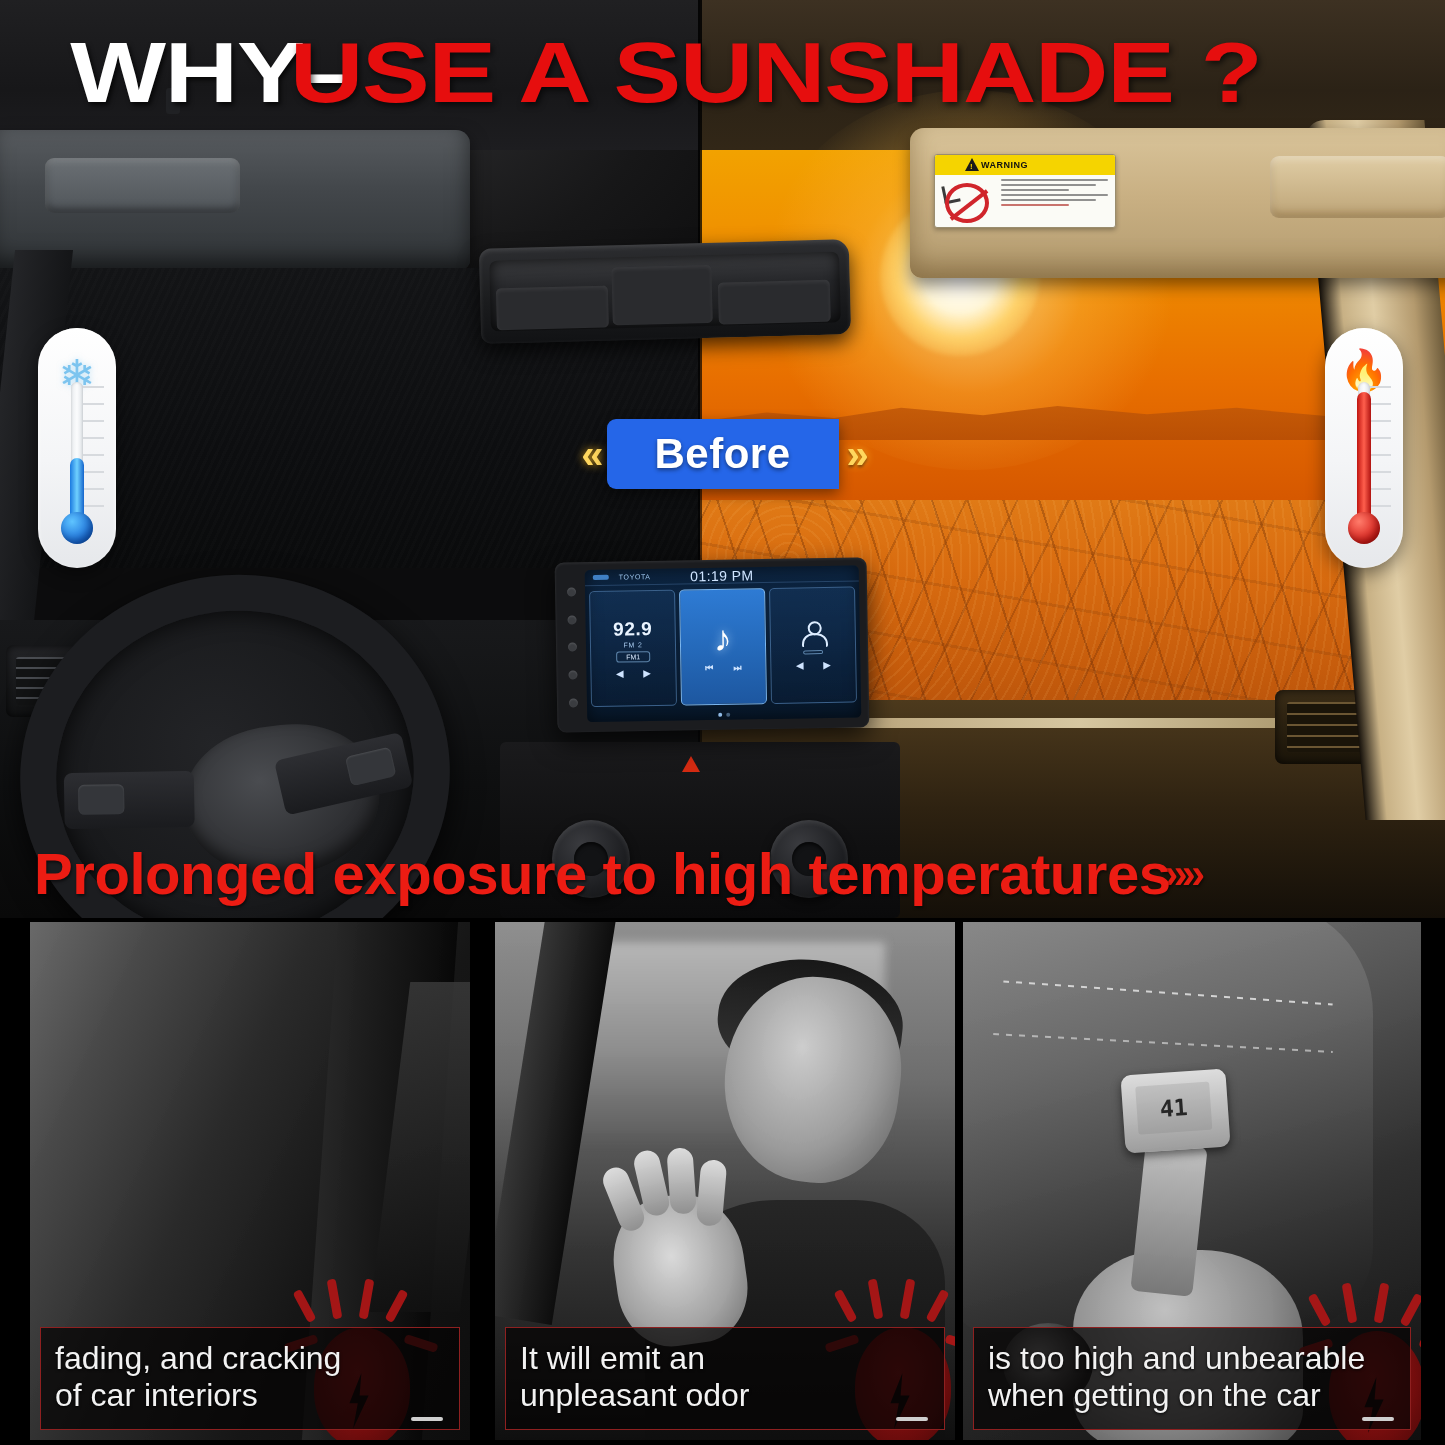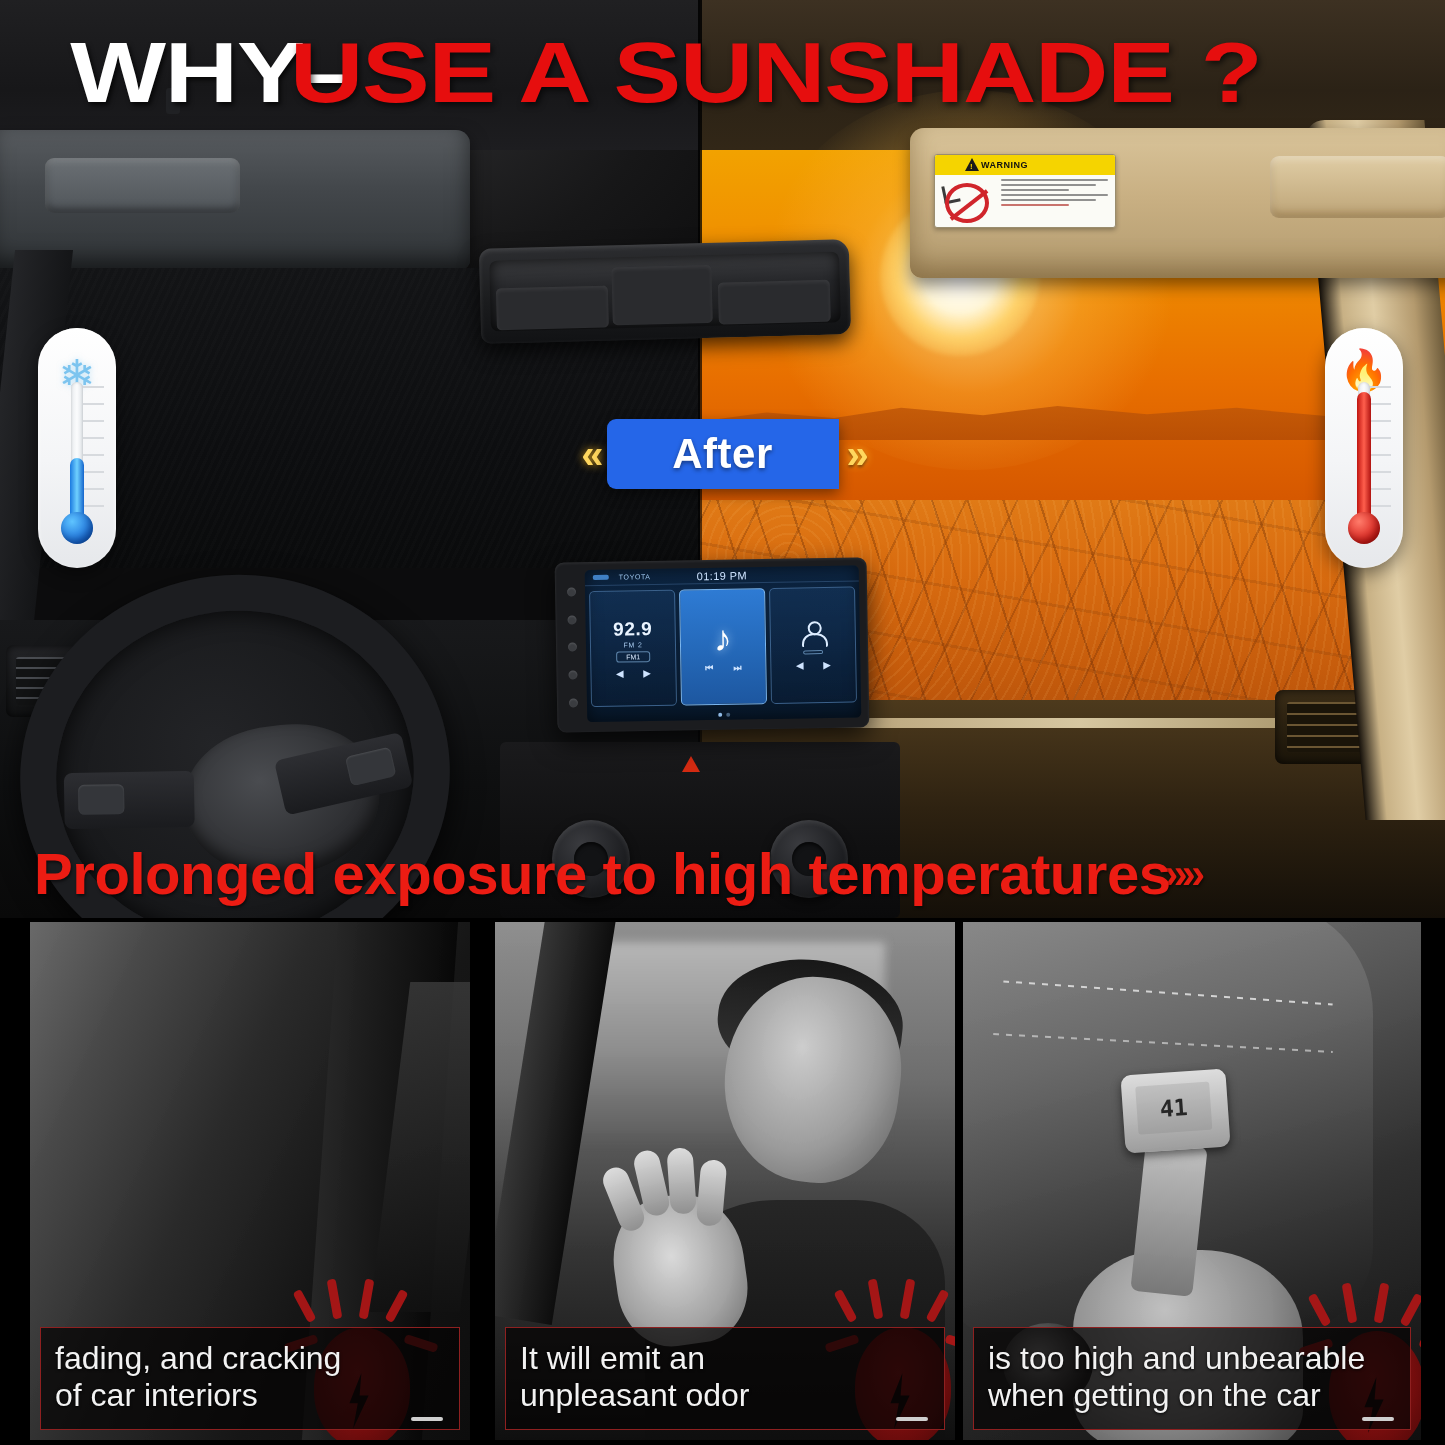--- a/index.html
+++ b/index.html
@@ -236,21 +236,21 @@
                background:#3a3c40; box-shadow:inset 0 1px 2px rgba(255,255,255,.14); }
   .ivi-screen{
     position:relative; width:100%; height:100%; border-radius:5px; overflow:hidden;
     background:linear-gradient(180deg,#0c2440 0%,#0a1f38 45%,#071729 100%);
     box-shadow:inset 0 0 16px rgba(0,0,0,.6);
   }
   .ivi-status{
     height:16px; display:flex; align-items:center; justify-content:center; position:relative;
     border-bottom:1px solid rgba(120,170,230,.25);
   }
-  .ivi-clock{ color:#cfe4ff; font-size:11px; letter-spacing:.4px; }
+  .ivi-clock{ color:#cfe4ff; font-size:14px; letter-spacing:.4px; }
   .ivi-brand{ position:absolute; left:34px; color:#9dc3ea; font-size:7px; letter-spacing:.6px; }
   .ivi-ico{ position:absolute; left:8px; width:16px; height:5px; background:#3f7fc4; border-radius:2px; }
   .ivi-body{ display:flex; height:calc(100% - 26px); padding:5px 4px; gap:4px; }
   .ivi-card{
     flex:1; border:1px solid rgba(125,180,240,.42); border-radius:5px;
     display:flex; flex-direction:column; align-items:center; justify-content:center; gap:3px;
     background:linear-gradient(180deg, rgba(40,90,150,.22), rgba(20,50,95,.12));
   }
   .ivi-card.mid{
     background:linear-gradient(180deg,#2e7bd4 0%,#2468b8 55%,#1d57a0 100%);
@@ -625,21 +625,21 @@
     <div class="thermo thermo-hot">
       <span class="flame">🔥</span>
       <span class="th-ticks"></span>
       <span class="th-tube"></span>
       <span class="th-fill"></span>
       <span class="th-bulb"></span>
     </div>
 
     <div class="badges">
       <span class="chev l">«</span>
-      <span class="badge after">After</span>
+      <span class="badge after">Before</span>
       <span class="chev r">»</span>
     </div>
 
     <div class="title-bar">
       <span class="title-text t-why">WHY</span>
       <span class="title-text t-dash" style="padding:0 16px">–</span>
       <span class="title-text t-red">USE A SUNSHADE ?</span>
     </div>
   </div>
 

